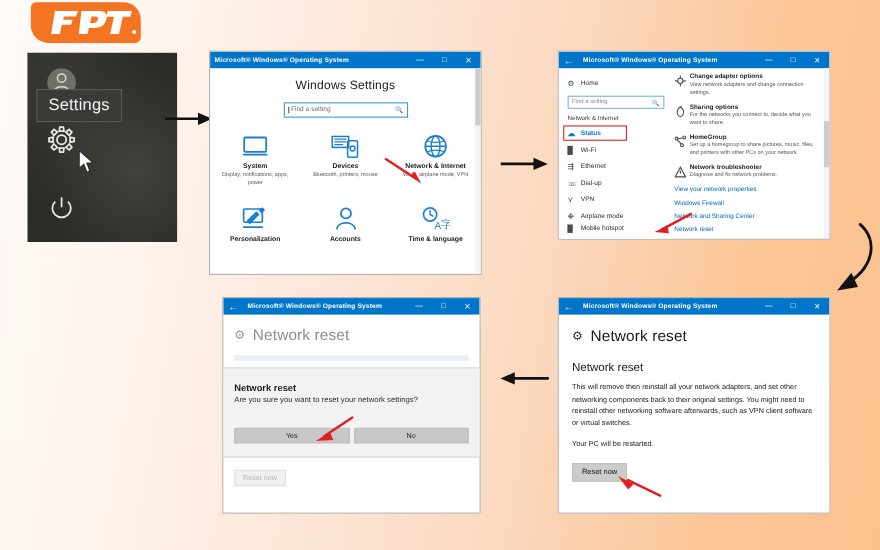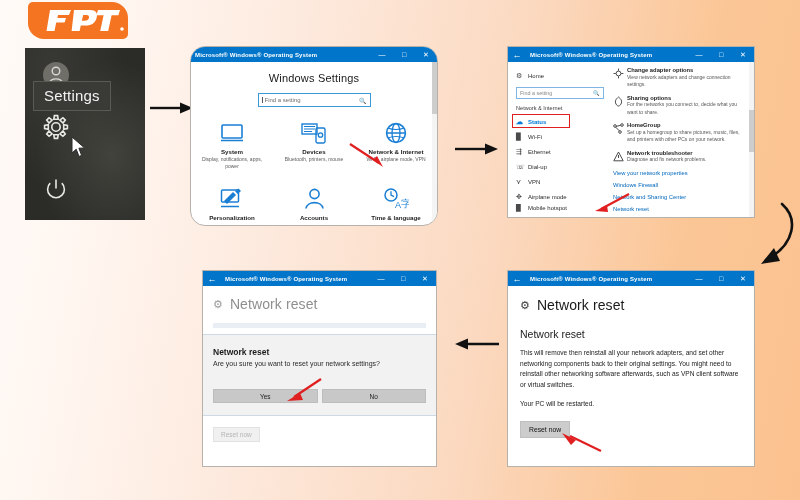--- a/index.html
+++ b/index.html
@@ -24,21 +24,21 @@
     border-radius: 5px 16px 5px 16px;
     overflow: hidden;
   }
   #fpt-logo .glyphs {
     position: absolute; left: 0; top: 0; width: 100%; height: 100%;
   }
 
   
   #startmenu {
     position: absolute; left: 25px; top: 48px;
-    width: 120px; height: 172px;
+    width: 136px; height: 172px;
     background: #2b2b28;
     background-image:
       radial-gradient(ellipse at 72% 62%, rgba(86,86,78,.55) 0%, rgba(43,43,40,0) 62%),
       radial-gradient(ellipse at 22% 12%, rgba(70,70,64,.5) 0%, rgba(43,43,40,0) 55%);
     overflow: hidden;
   }
   #startmenu .ico {
     position: absolute; left: 14px; width: 34px; height: 34px;
     display: flex; align-items: center; justify-content: center;
   }
@@ -80,21 +80,21 @@
   .titlebar .tb-btns {
     position: absolute; right: 0; top: 0; height: 15px;
     display: flex; align-items: center;
   }
   .titlebar .tb-btns span {
     width: 22px; height: 15px; color: #fff; font-size: 7px;
     display: flex; align-items: center; justify-content: center;
   }
 
   
-  #win-settings { left: 190px; top: 46px; width: 248px; height: 180px; border-radius: 15px; }
+  #win-settings { left: 190px; top: 46px; width: 248px; height: 204px; }
   #win-settings .ws-title {
     text-align: center; font-size: 11px; color: #1a1a1a;
     margin-top: 10px; letter-spacing: .2px;
   }
   #ws-search {
     margin: 9px auto 0; width: 113px; height: 14px;
     border: 1px solid #3d98d8; background: #fff;
     display: flex; align-items: center;
     padding: 0 3px;
   }

